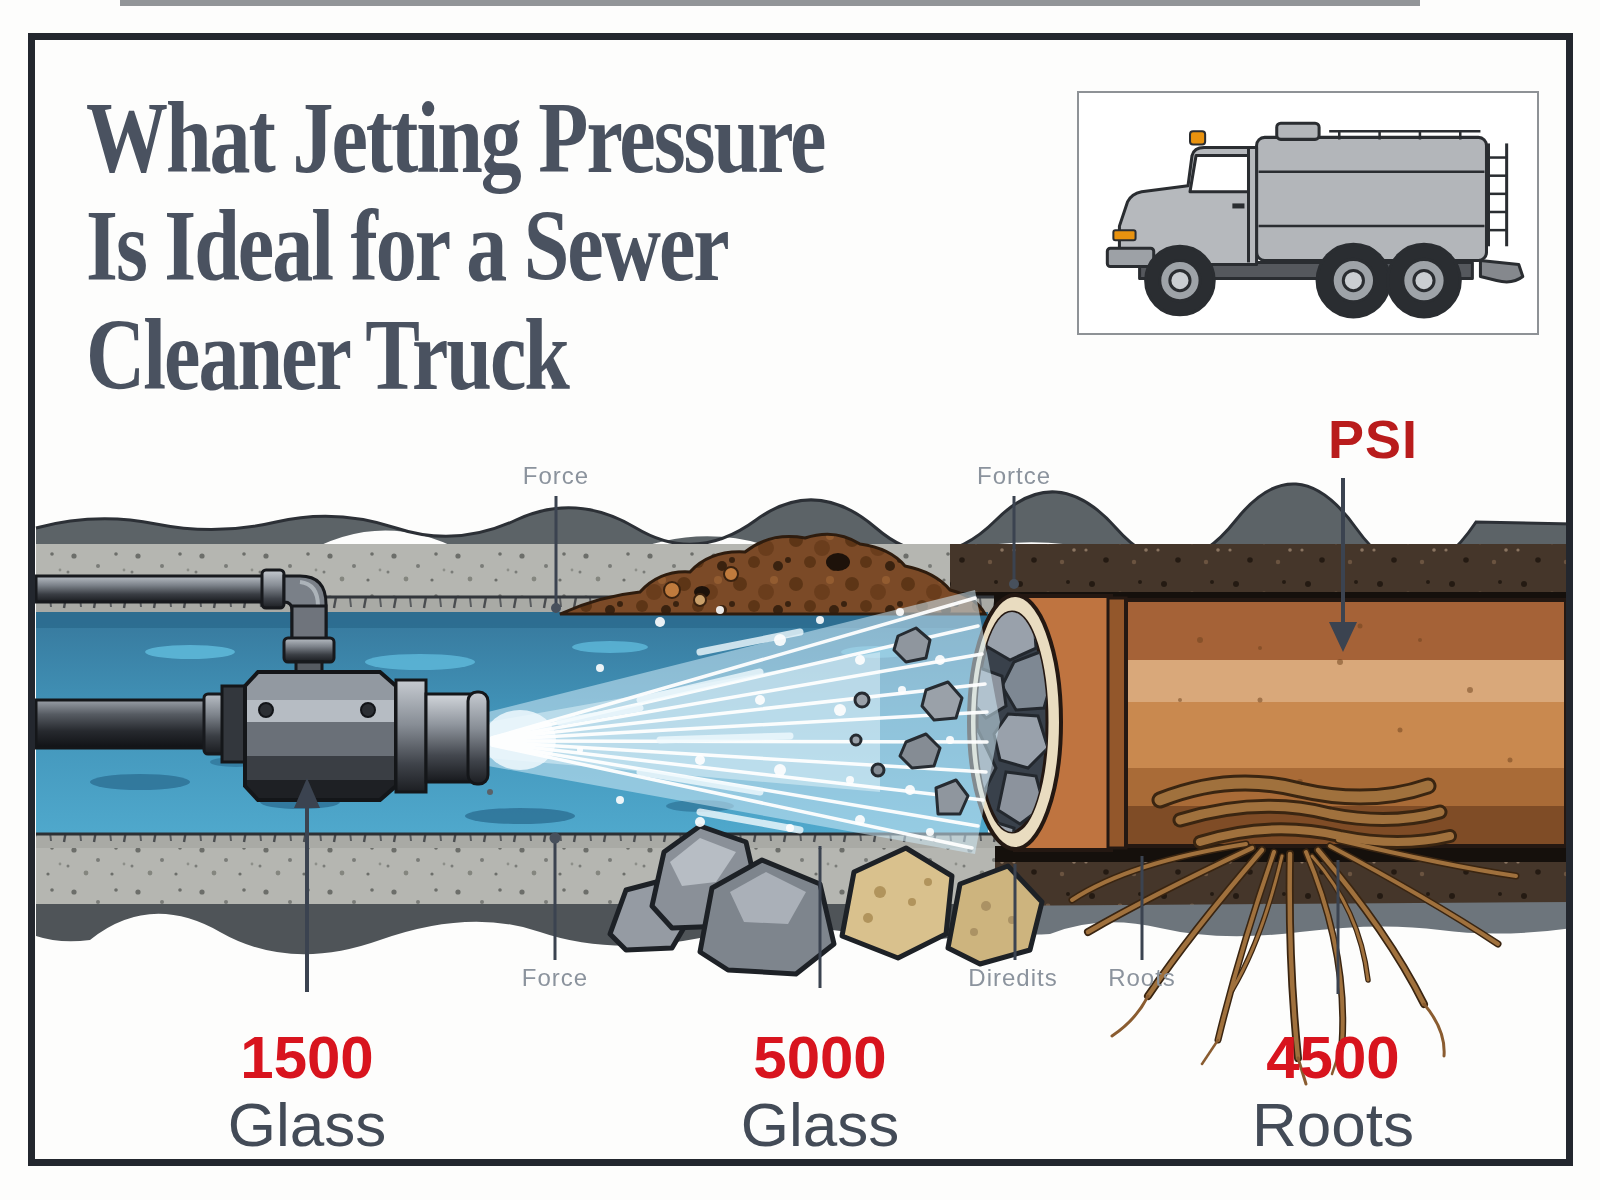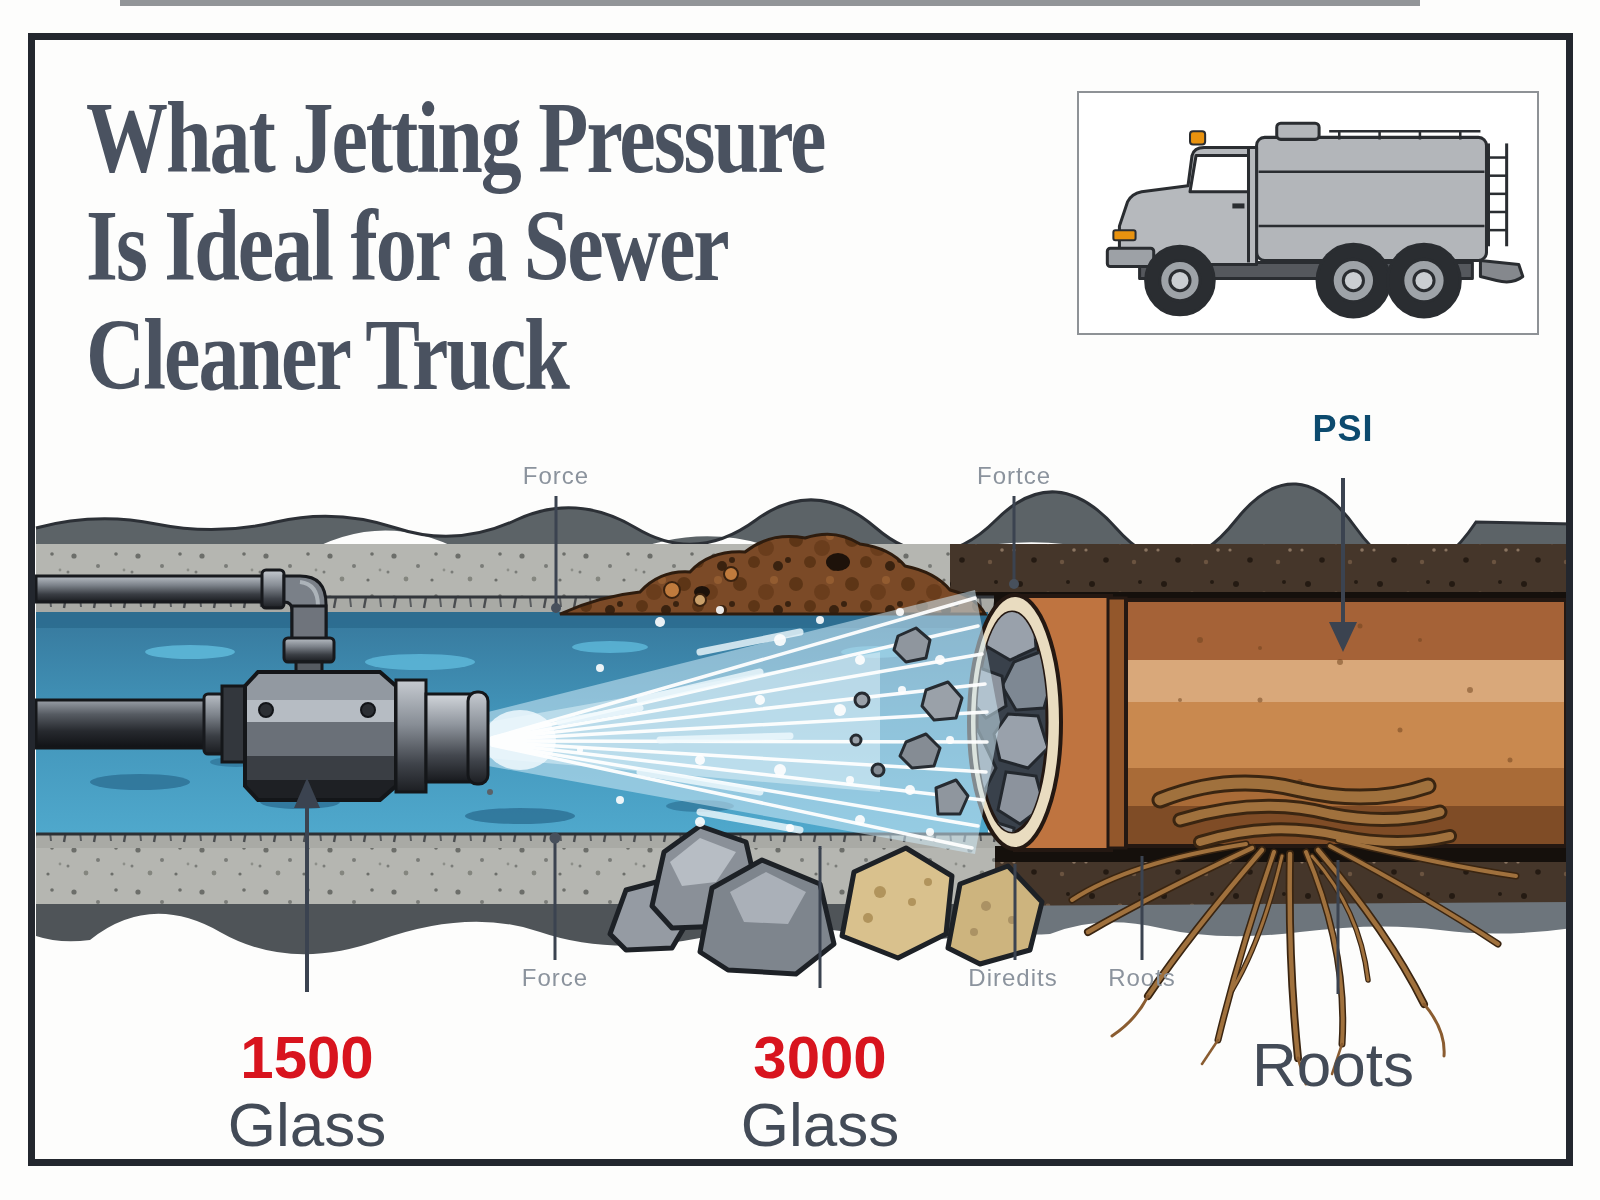--- a/index.html
+++ b/index.html
@@ -11,22 +11,22 @@
   .title{position:absolute;left:86px;top:84px;width:980px;z-index:4;
          font-family:"Liberation Serif","DejaVu Serif",serif;font-weight:700;
          font-size:82px;line-height:1.06;letter-spacing:-2px;color:#4a5260;
          white-space:pre-line;transform:scaleY(1.25);transform-origin:top left;}
   .truck-box{position:absolute;left:1077px;top:91px;width:458px;height:240px;
              background:#ffffff;border:2px solid #8e9296;z-index:4;}
   .truck-box svg{display:block;width:100%;height:100%;}
   .scene{position:absolute;left:0;top:0;width:1600px;height:1200px;z-index:2;}
   .callout{position:absolute;transform:translateX(-50%);color:#8b939d;font-size:24px;
            letter-spacing:1px;z-index:5;white-space:nowrap;}
-  .psi{position:absolute;transform:translateX(-50%);color:#0c4a6e;font-size:36px;
-       font-weight:800;letter-spacing:1px;z-index:5;}
+  .psi{position:absolute;transform:translateX(-50%);color:#b91c1c;font-size:54px;
+       font-weight:800;letter-spacing:1px;z-index:5;margin-left:30px;}
   .pressure{position:absolute;transform:translateX(-50%);text-align:center;z-index:5;white-space:nowrap;margin-top:32px;}
   .pressure .val{font-size:60px;font-weight:800;color:#d8141e;letter-spacing:0;line-height:1.0;}
   .pressure .lab{font-size:62px;font-weight:400;color:#434b57;margin-top:6px;line-height:1.0;}
 </style>
 </head>
 <body>
 
 <div class="stage">
 
   <div class="artifact-top"></div>
@@ -407,21 +407,22 @@
   <div class="psi" style="left:1343px;top:408px">PSI</div>
   <div class="callout" style="left:555px;top:964px">Force</div>
   <div class="callout" style="left:1013px;top:964px">Diredits</div>
   <div class="callout" style="left:1142px;top:964px">Roots</div>
 
   <div class="pressure" style="left:307px;top:996px">
     <div class="val">1500</div>
     <div class="lab">Glass</div>
   </div>
   <div class="pressure" style="left:820px;top:996px">
-    <div class="val">3000</div>
+    <div class="val">5000</div>
     <div class="lab">Glass</div>
   </div>
   <div class="pressure" style="left:1333px;top:996px">
+    <div class="val">4500</div>
     <div class="lab">Roots</div>
   </div>
 
   <div class="frame"></div>
 </div>
 
 </body></html>

